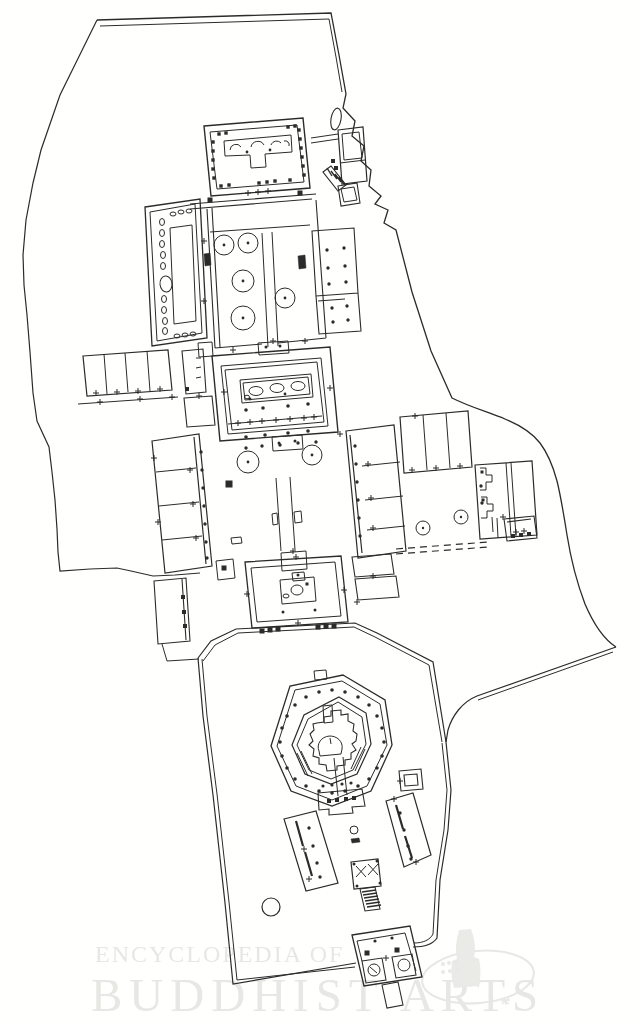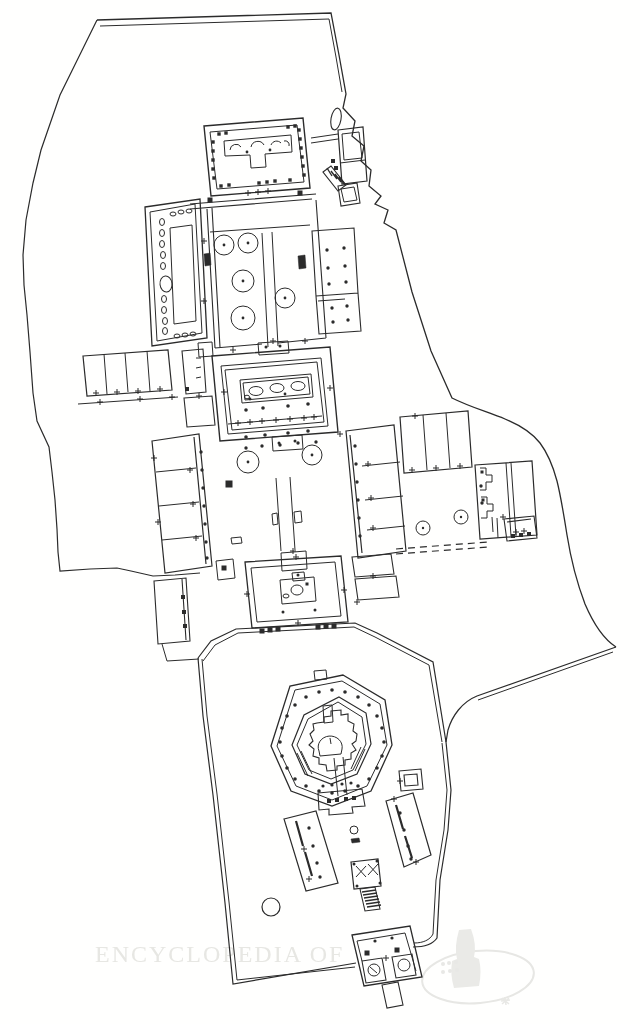--- a/index.html
+++ b/index.html
@@ -8,20 +8,21 @@
   .wm{position:absolute;color:#e7e7e3;white-space:nowrap;user-select:none;}
   .wm1{left:95px;top:941px;font-size:24px;letter-spacing:2px;}
   .wm2{left:91px;top:968px;font-size:47px;letter-spacing:7px;}
   svg.plan{position:absolute;left:0;top:0;}
 </style>
 </head>
 <body>
 
 <div class="stage">
   <div class="wm wm1">ENCYCLOPEDIA OF</div>
+  <div class="wm wm2">BUDDHIST ARTS</div>
   <svg class="plan" width="640" height="1024" viewBox="0 0 640 1024" xmlns="http://www.w3.org/2000/svg">
       <ellipse cx="478" cy="977" rx="56" ry="26" fill="none" stroke="#e7e7e4" stroke-width="2" transform="rotate(-5 478 977)"></ellipse>
       <path d="M459 930 Q454 947 457 959 L452 961 Q450 975 454 988 L479 986 Q482 972 479 959 L474 957 Q477 945 471 929 Z" fill="#eaeae7" stroke="none" stroke-width="1.1"></path>
       <circle cx="443" cy="964" r="2" fill="#e8e8e5" stroke="none"></circle>
       <circle cx="449" cy="963" r="2" fill="#e8e8e5" stroke="none"></circle>
       <circle cx="456" cy="962" r="2" fill="#e8e8e5" stroke="none"></circle>
       <circle cx="443" cy="972" r="2" fill="#e8e8e5" stroke="none"></circle>
       <circle cx="450" cy="971" r="2" fill="#e8e8e5" stroke="none"></circle>
       <circle cx="457" cy="970" r="2" fill="#e8e8e5" stroke="none"></circle>
       <path d="M501 1001 L510 1000 M505 997 L506 1005 M502 998 L509 1004 M509 998 L502 1004" fill="none" stroke="#e8e8e5" stroke-width="1.5"></path>

